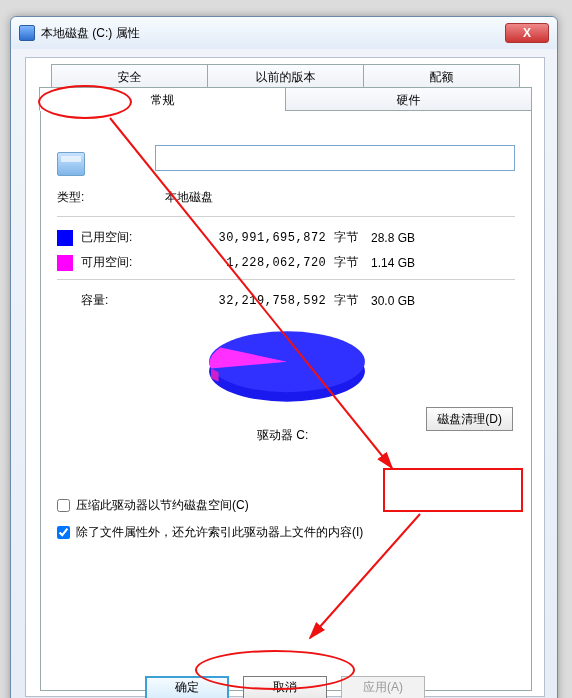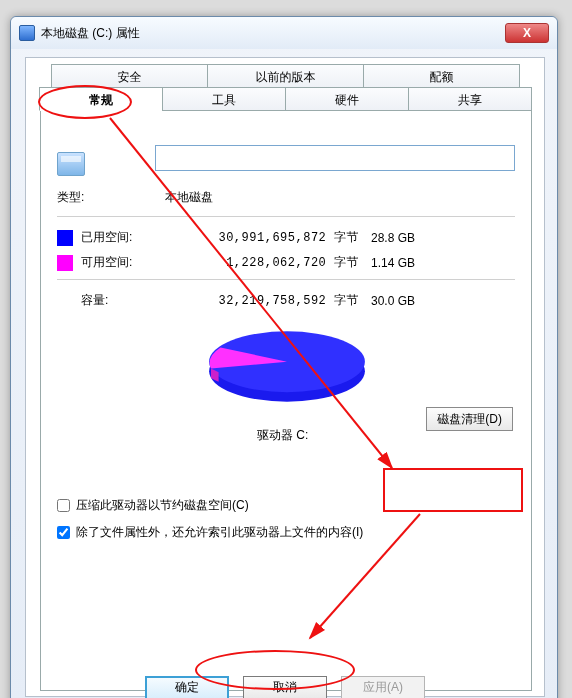--- a/index.html
+++ b/index.html
@@ -8,21 +8,21 @@
     .titlebar { height: 32px; display: flex; align-items: center; padding: 0 8px; background: linear-gradient(#f7fbff, #e2ebf7); border-radius: 6px 6px 0 0; }
     .titlebar .ticon { width: 16px; height: 16px; background: linear-gradient(#7fb6ff,#2f6fd0); border: 1px solid #2a5d9f; border-radius: 2px; margin-right: 6px; }
     .titlebar .ttext { flex: 1; color: #000; }
     .closebtn { width: 44px; height: 20px; background: linear-gradient(#e88,#c33); border: 1px solid #7a1; border-color:#a33; border-radius: 3px; color: #fff; text-align: center; line-height: 18px; font-weight: bold; cursor: pointer; }
     .inner { position: absolute; top: 40px; left: 14px; width: 520px; height: 640px; background: #fff; border: 1px solid #b6c0cc; }
     .tabs { position: relative; height: 58px; }
     .tabrow { position: absolute; display: flex; }
     .tabrow.top { top: 6px; left: 26px; width: 468px; }
     .tabrow.bot { top: 29px; left: 14px; width: 492px; }
     .tab { flex: 1; text-align: center; height: 24px; line-height: 24px; background: linear-gradient(#fbfcfe,#eef1f6); border: 1px solid #9aa; margin-left: -1px; cursor: pointer; }
-    .tab.active { background: #fff; border-bottom: 1px solid #fff; font-weight: 700; }
+    .tab.active { background: #fff; border-bottom: 1px solid #fff; font-weight: 400; }
     .panel { position: absolute; top: 53px; left: 14px; width: 492px; height: 580px; border: 1px solid #9aa; border-top: none; background: #fff; padding: 24px 16px; }
     .row1 { display: flex; align-items: center; margin: 10px 0 18px; }
     .drvicon { width: 28px; height: 24px; background: linear-gradient(#c9e2ff,#7fb6e8); border: 1px solid #7da; border-color:#6fa3cc; border-radius: 2px; margin-right: 70px; position: relative; top: 6px; }
     .drvicon::after { content:''; position:absolute; left:3px; right:3px; top:3px; height:6px; background:#fff; opacity:.6; }
     .nameinput { flex: 1; height: 26px; border: 1px solid #7aa7d0; padding: 2px 6px; background: #fff; }
     .info { margin-bottom: 10px; }
     .info .line { display: flex; margin: 10px 0; }
     .info .lbl { width: 108px; color: #000; }
     .info .val { color: #000; }
     hr.sep { border: none; border-top: 1px solid #d0d0d0; margin: 6px 0 12px; }
@@ -60,23 +60,21 @@
 
   <div class="inner">
     <div class="tabs">
       <div class="tabrow top">
         <div class="tab">安全</div>
         <div class="tab">以前的版本</div>
         <div class="tab">配额</div>
       </div>
       <div class="tabrow bot">
         <div class="tab active">常规</div>
-        <div class="tab">工具</div>
         <div class="tab">硬件</div>
-        <div class="tab">共享</div>
       </div>
     </div>
 
     <div class="panel">
       <div class="row1">
         <div class="drvicon"></div>
         <input class="nameinput" type="text" value="" style="">
       </div>
 
       <div class="info">

